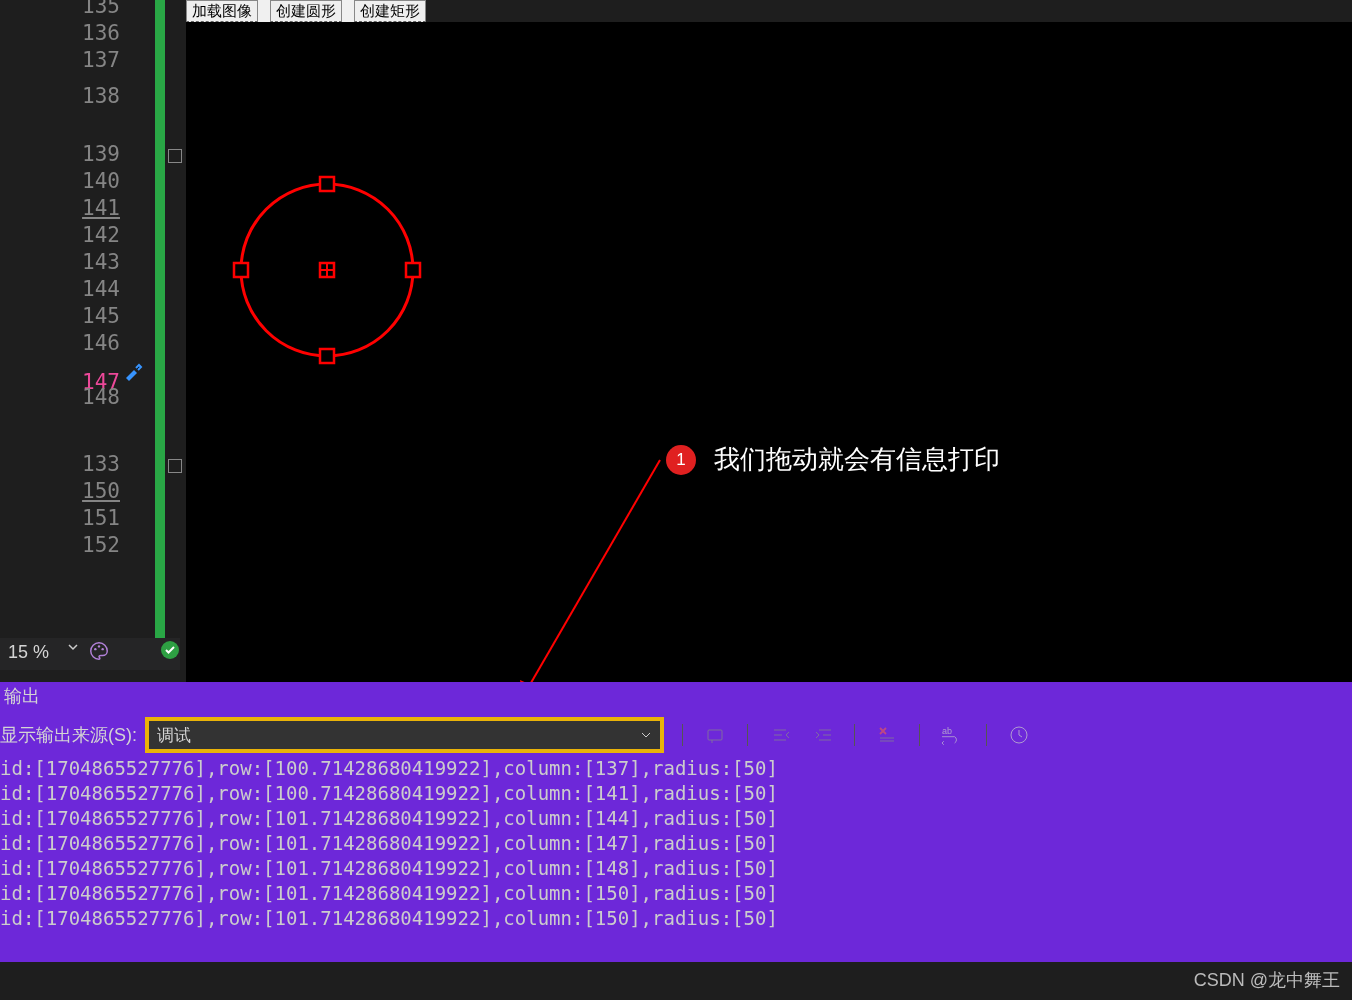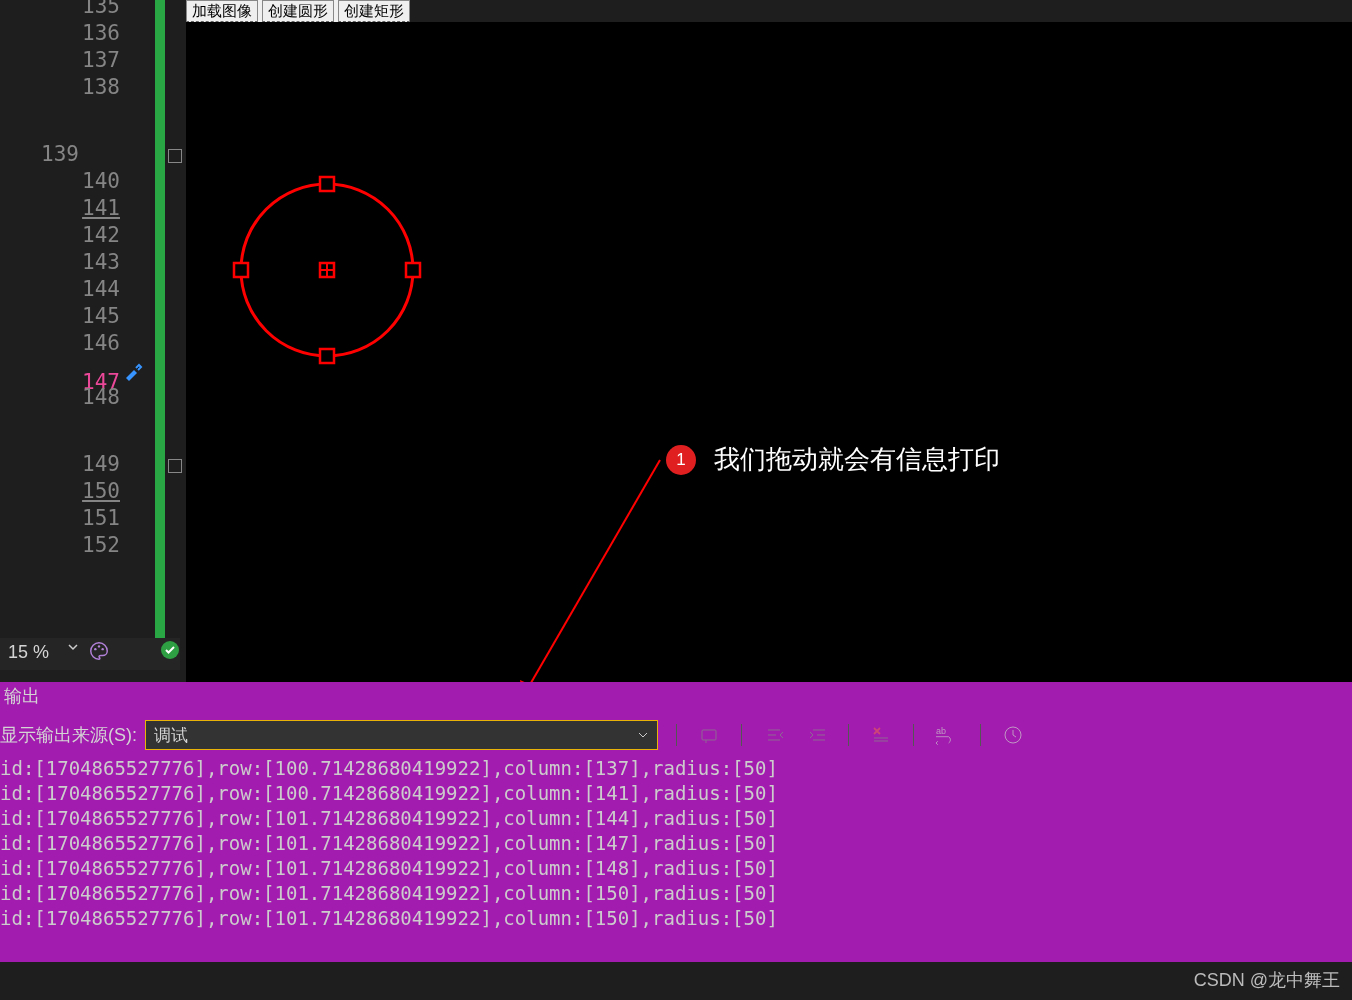--- a/index.html
+++ b/index.html
@@ -5,64 +5,64 @@
   html,body{margin:0;padding:0;width:1352px;height:1000px;background:#1e1e1e;font-family:"Microsoft YaHei","Segoe UI",Arial,sans-serif;color:#ccc;overflow:hidden}
   .top-area{position:absolute;left:0;top:0;width:1352px;height:638px}
   .gutter{position:absolute;left:0;top:0;width:180px;height:638px;background:#1e1e1e}
   .line-row{position:absolute;left:0;width:120px;height:27px;text-align:right;color:#858585;font-size:21px;font-family:Consolas,monospace}
   .line-icon{position:absolute;width:22px;height:22px}
   .green-strip{position:absolute;left:155px;top:0;width:10px;height:638px;background:#29a745}
   .fold-marker{position:absolute;left:168px;width:12px;height:12px;border:1px solid #888;font-size:9px;line-height:10px;text-align:center;color:#aaa}
   .status-bar{position:absolute;left:0;top:638px;width:180px;height:32px;background:#252526}
   .zoom{position:absolute;left:0;top:638px;color:#d4d4d4;font-size:18px;padding:4px 8px}
   .status-icon{position:absolute;top:640px}
-  .toolbar{position:absolute;left:186px;top:0;height:22px;background:#f0f0f0;display:flex;gap:4px;padding:0;z-index:5}
+  .toolbar{position:absolute;left:186px;top:0;height:22px;background:#f0f0f0;display:flex;gap:12px;padding:0;z-index:5}
   .tbtn{background:#efefef;border:1px solid #888;border-bottom:1px dashed #666;font-size:15px;padding:0 5px;color:#000;cursor:pointer;font-family:"Microsoft YaHei"}
   .canvas{position:absolute;left:186px;top:22px;width:1166px;height:660px;background:#000}
   .annotation{position:absolute;left:480px;top:420px;display:flex;align-items:center;gap:18px;z-index:10}
   .badge{width:30px;height:30px;border-radius:50%;background:#e02020;color:#fff;display:flex;align-items:center;justify-content:center;font-size:17px}
   .annotation-text{color:#fff;font-size:26px}
-  .output-panel{position:absolute;left:0;top:682px;width:1352px;height:280px;background:#a21caf}
+  .output-panel{position:absolute;left:0;top:682px;width:1352px;height:280px;background:#6d28d9}
   .output-title{position:absolute;left:0;top:0;font-size:18px;color:#d4d4d4;padding:2px 4px}
   .output-row{position:absolute;left:0;top:36px;width:1352px;height:34px;display:flex;align-items:center}
   .output-label{font-size:18px;color:#d4d4d4;margin-right:8px}
-  .output-select{width:495px;height:28px;background:#333;border:1px solid #eab308;color:#d4d4d4;font-size:17px;padding:0 8px;display:flex;align-items:center;justify-content:space-between}
+  .output-select{width:495px;height:28px;background:#333;border:4px solid #eab308;color:#d4d4d4;font-size:17px;padding:0 8px;display:flex;align-items:center;justify-content:space-between}
   .out-icons{display:flex;gap:22px;margin-left:18px;align-items:center}
   .out-icons svg{opacity:.7}
   .divider{width:1px;height:22px;background:#555}
   .log{position:absolute;left:0;top:74px;font-family:"NSimSun","SimSun",Consolas,monospace;font-size:19px;line-height:25px;color:#cccccc;white-space:pre}
   .watermark{position:absolute;right:12px;bottom:8px;color:#bbb;font-size:18px}
 </style>
 </head>
 <body>
 
 <div class="top-area">
   <div class="gutter" id="gutter">
       <div class="line-row" style="top: -6px;">135</div>
       <div class="line-row" style="top: 21px;">136</div>
       <div class="line-row" style="top: 48px;">137</div>
-      <div class="line-row" style="top: 75px;">138</div>
+      <div class="line-row" style="top: 84px;">138</div>
       <div class="line-row" style="top: 102px;"></div>
-      <div class="line-row" style="top: 142px; text-align: center;">139</div>
+      <div class="line-row" style="top: 142px;">139</div>
       <div class="fold-marker" style="top: 149px;"></div>
       <div class="line-row" style="top: 169px;">140</div>
       <div class="line-row" style="top: 196px; text-decoration: underline;">141</div>
       <div class="line-row" style="top: 223px;">142</div>
       <div class="line-row" style="top: 250px;">143</div>
       <div class="line-row" style="top: 277px;">144</div>
       <div class="line-row" style="top: 304px;">145</div>
       <div class="line-row" style="top: 331px;">146</div>
       <div class="line-row" style="top: 370px; color: #ec4899;">147</div>
       <span class="line-icon" style="left: 122px; top: 360px; position: absolute;"><svg width="22" height="22" viewBox="0 0 22 22">
           <path d="M4 18l8-8 3 3-8 8-3-3z" fill="#3794ff"></path>
           <path d="M14 8l3-3 2 2-3 3" stroke="#3794ff" stroke-width="2"></path>
         </svg></span>
       <div class="line-row" style="top: 385px;">148</div>
       <div class="line-row" style="top: 412px;"></div>
-      <div class="line-row" style="top: 452px;">149</div>
+      <div class="line-row" style="top: 452px;">133</div>
       <div class="fold-marker" style="top: 459px;"></div>
       <div class="line-row" style="top: 479px; text-decoration: underline;">150</div>
       <div class="line-row" style="top: 506px;">151</div>
       <div class="line-row" style="top: 533px;">152</div>
     </div>
   <div class="green-strip"></div>
   <div class="status-bar"></div>
   <div class="zoom">15 %</div>
   <span class="status-icon" style="left:66px">
     <svg width="14" height="14" viewBox="0 0 14 14">

